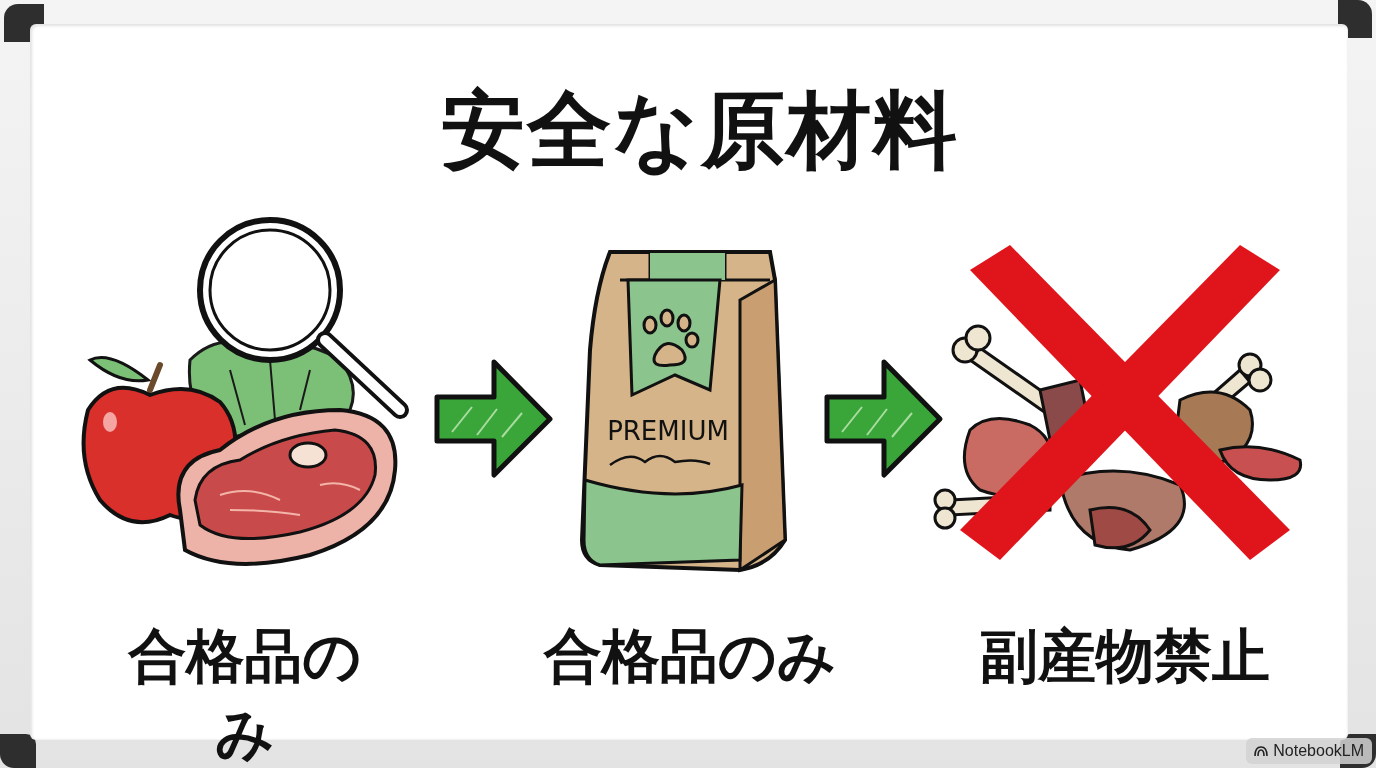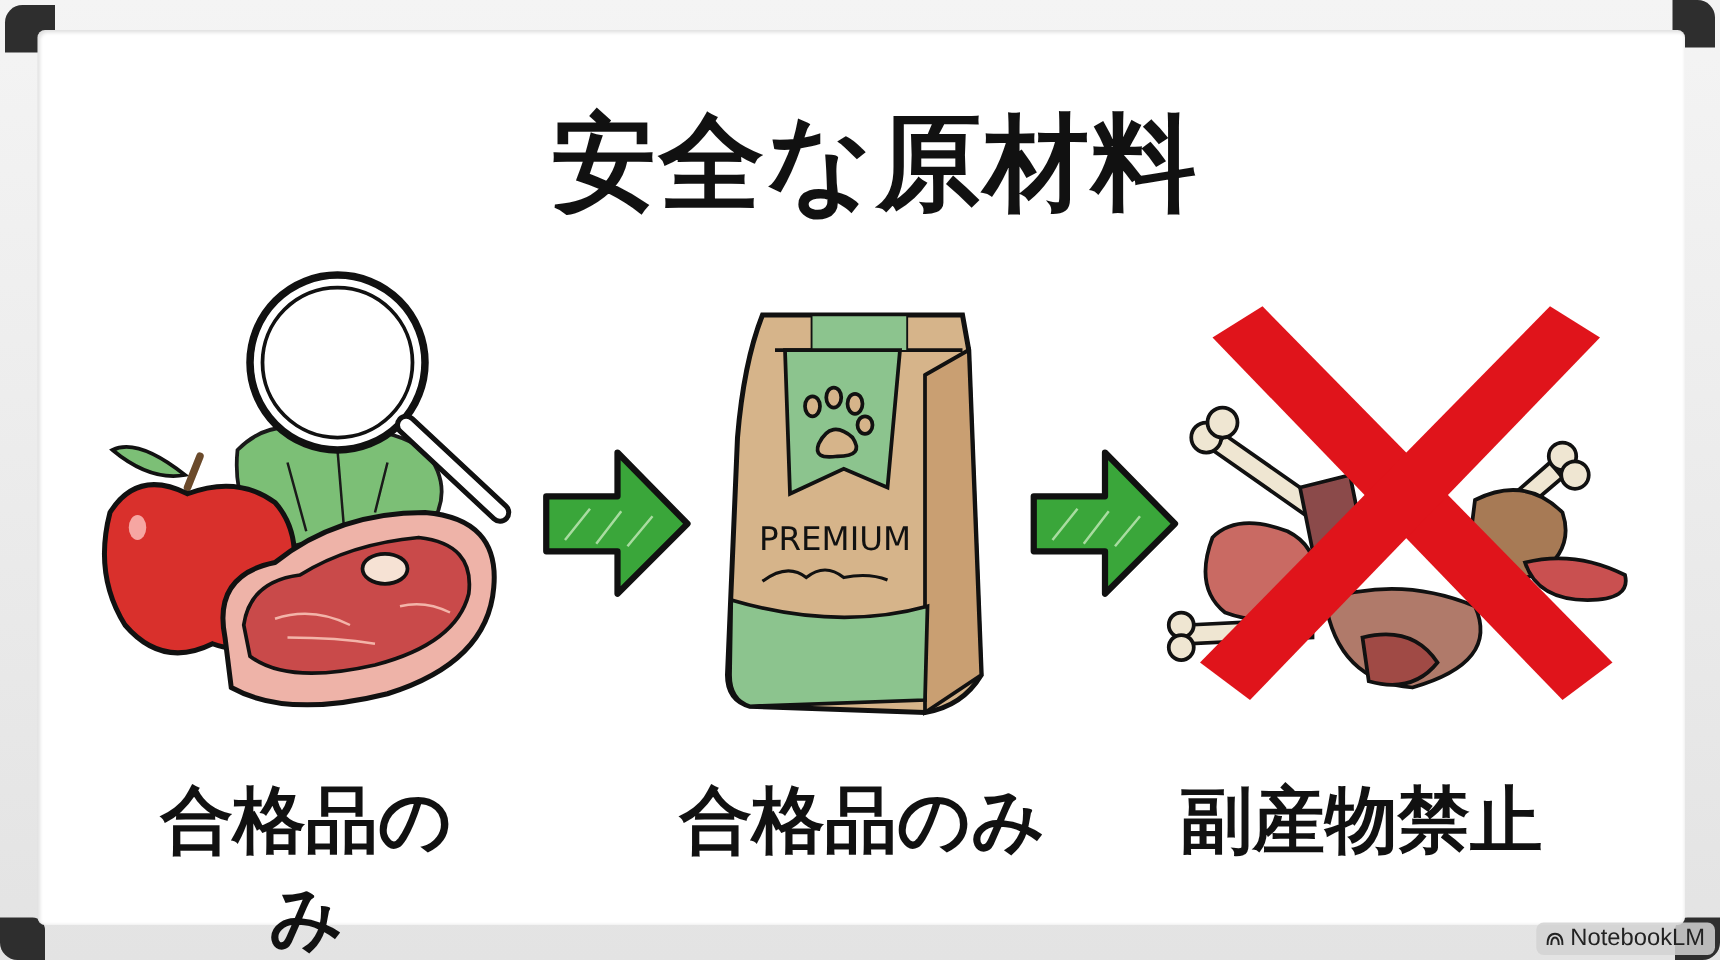--- a/index.html
+++ b/index.html
@@ -32,21 +32,21 @@
   }
   .label {
     position:absolute; top:618px; font-size:58px; font-weight:bold; color:#111;
     text-align:center;
   }
   .illus { position:absolute; }
   .badge {
     position:absolute; right:4px; bottom:4px; height:26px; padding:0 8px;
     background:rgba(210,210,210,0.85); border-radius:6px;
     display:flex; align-items:center; gap:5px;
-    font-family:"Liberation Sans", sans-serif; font-size:19px; color:#222;
+    font-family:"Liberation Sans", sans-serif; font-size:16px; color:#222;
   }
 </style>
 </head>
 <body>
 
 <div class="frame"></div>
 <div class="corner tl"></div>
 <div class="corner tr"></div>
 <div class="corner bl"></div>
 <div class="corner br"></div>
@@ -133,21 +133,21 @@
     <path d="M160 280 Q200 270 220 300 Q200 325 165 315 Z" fill="#a04a45"></path>
   </g>
   <g>
     <path d="M40 40 L80 15 L360 300 L320 330 Z" fill="#e0141b"></path>
     <path d="M310 15 L350 40 L70 330 L30 300 Z" fill="#e0141b"></path>
   </g>
 </svg>
 
 <div class="label" style="left:110px; width:270px;">合格品のみ</div>
 <div class="label" style="left:530px; width:320px;font-family:Liberation Serif, serif;">合格品のみ</div>
-<div class="label" style="left:924px; width:330px;">副産物禁止</div>
+<div class="label" style="left:960px; width:330px;">副産物禁止</div>
 
 <div class="badge">
   <svg width="14" height="12" viewBox="0 0 14 12">
     <path d="M1 11 Q1 2 7 2 Q13 2 13 11" stroke="#222" stroke-width="1.6" fill="none"></path>
     <path d="M4 11 Q4 5 7 5 Q10 5 10 11" stroke="#222" stroke-width="1.6" fill="none"></path>
   </svg>
   <span>NotebookLM</span>
 </div>
 
 </body></html>

